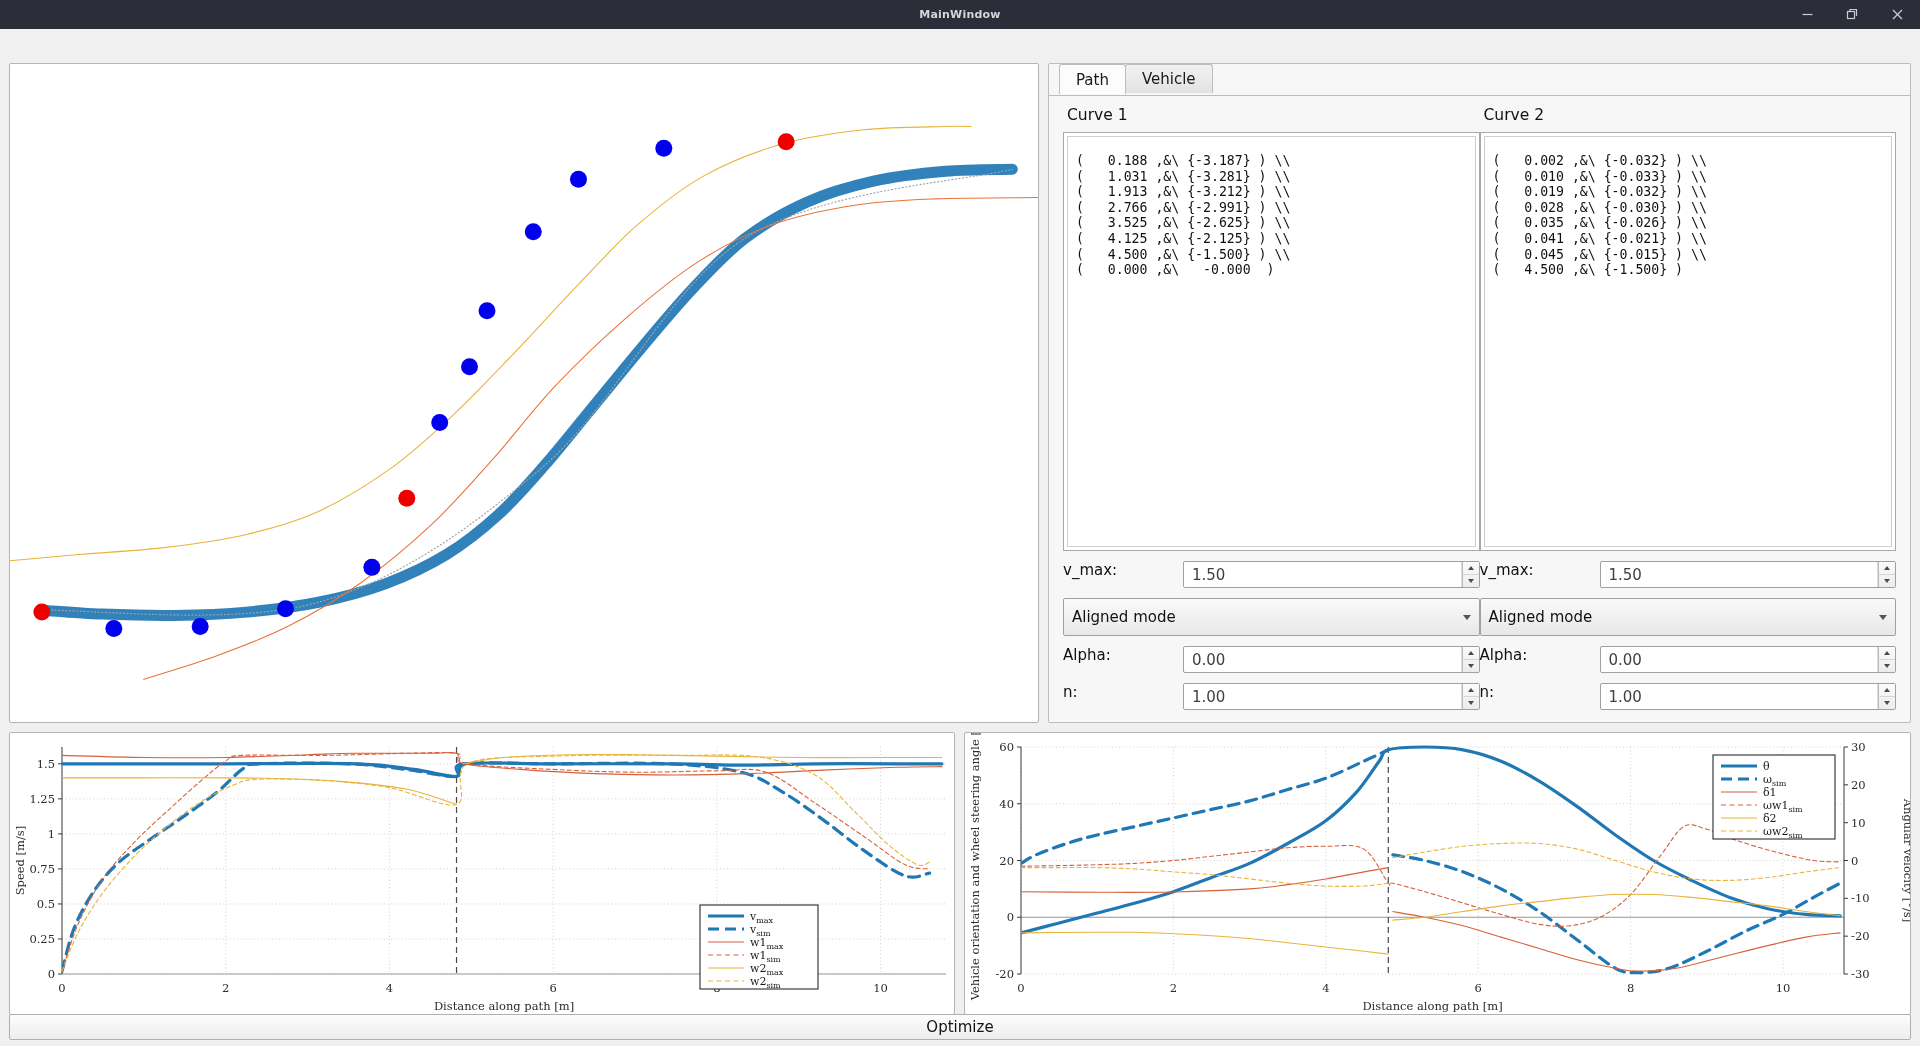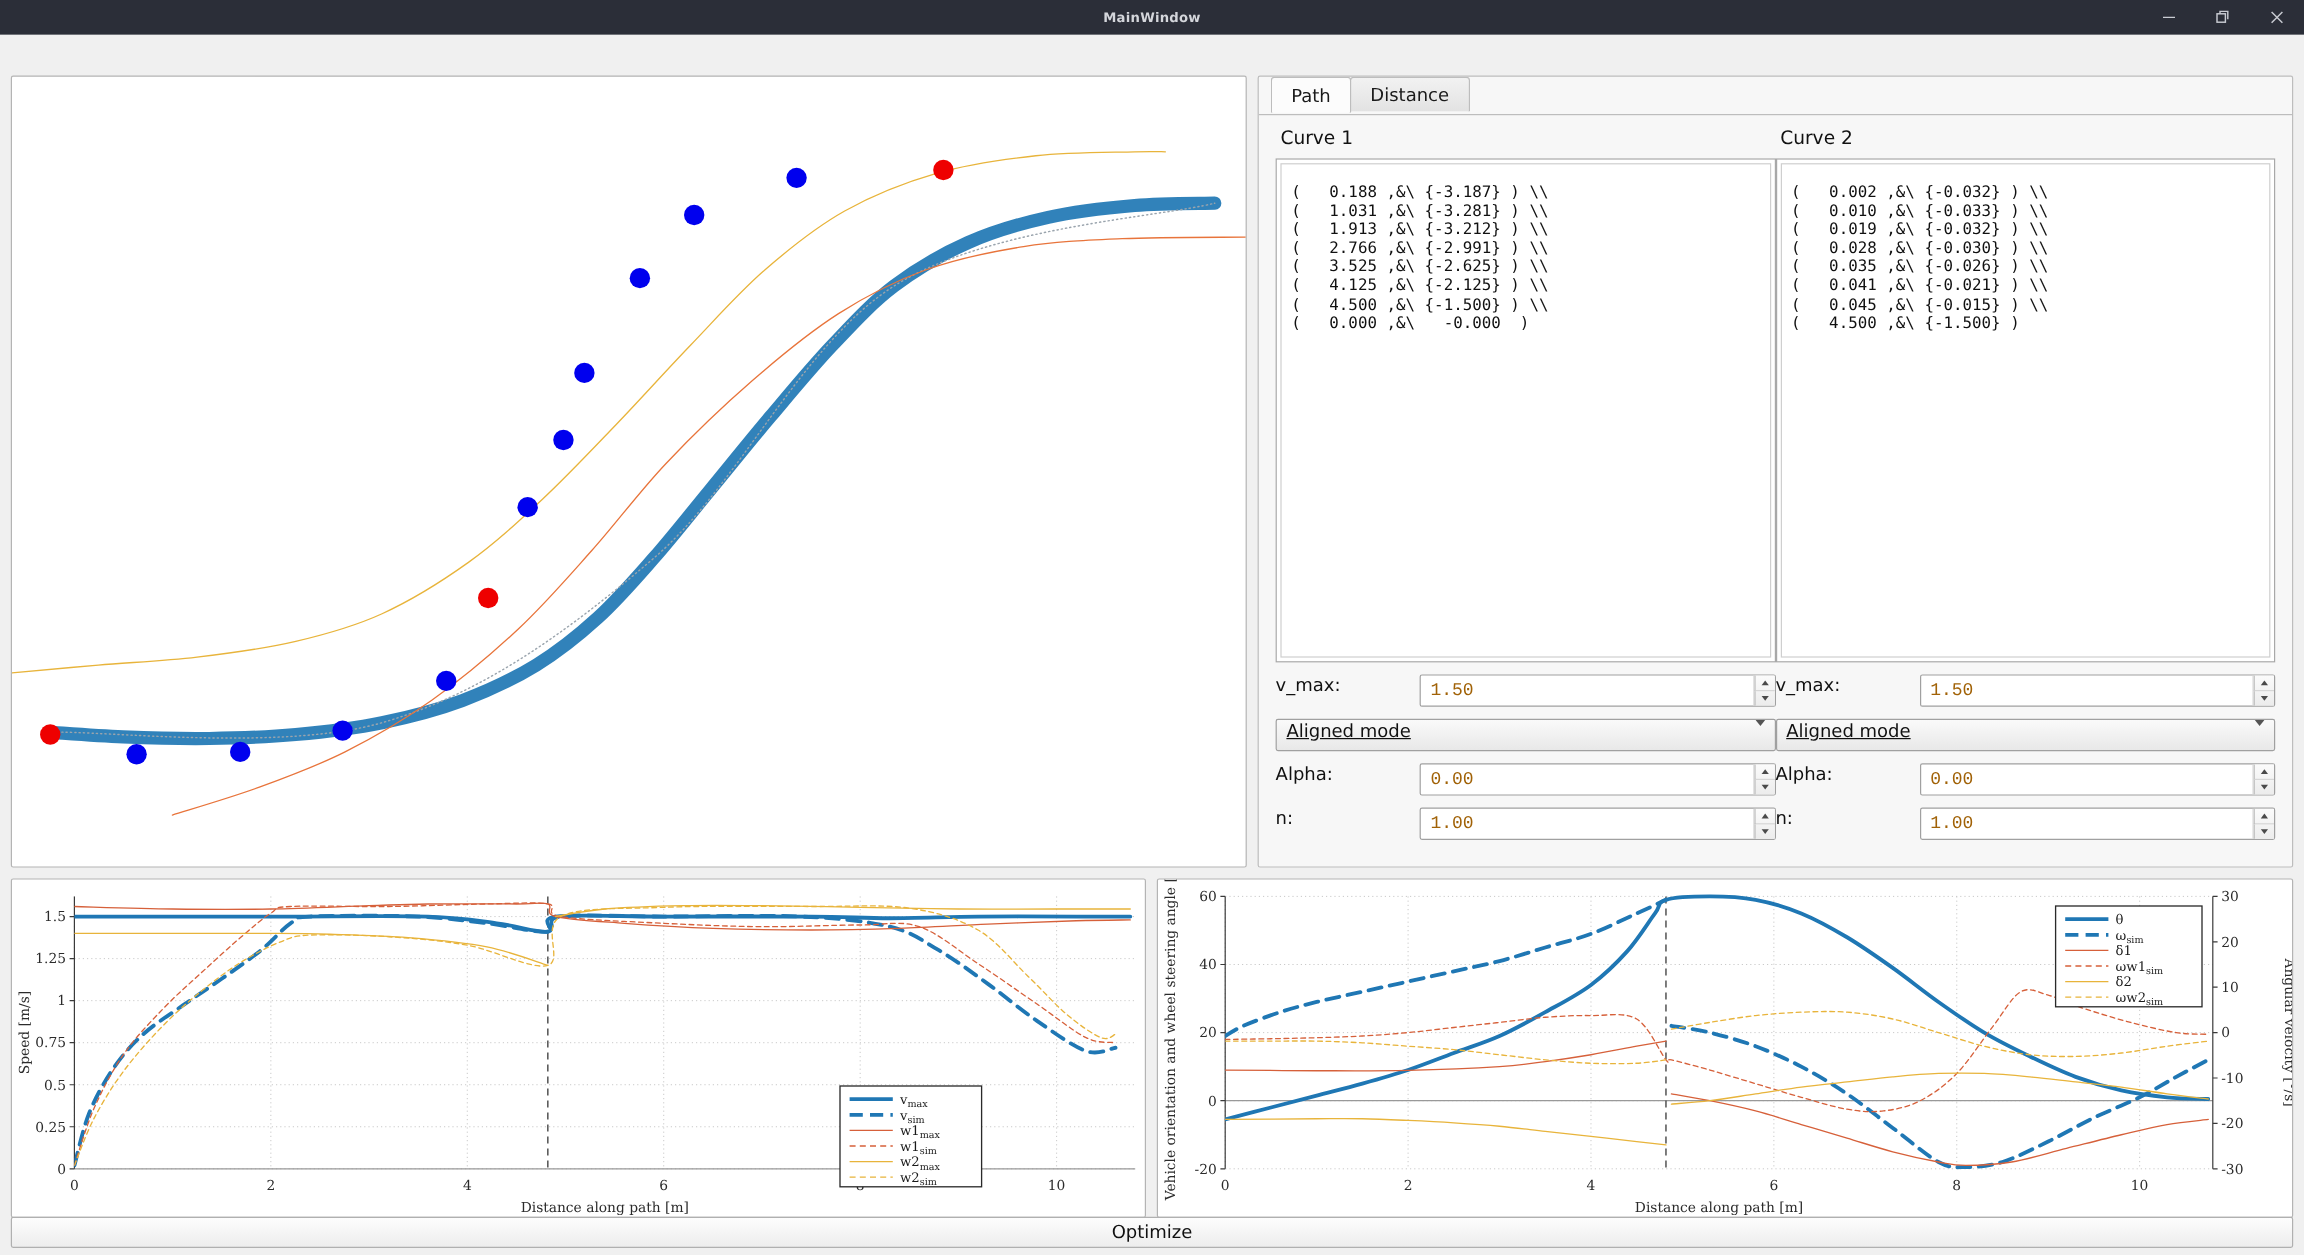--- a/index.html
+++ b/index.html
@@ -119,48 +119,48 @@
   }
   .spin {
     flex: 1; height: 27px;
     display: flex; align-items: stretch;
     border: 1px solid #a0a0a0; border-radius: 2px;
     background: #fff;
     min-width: 0;
   }
   .spin-val {
     flex: 1; display: flex; align-items: center;
-    padding: 0 8px; font-size: 15px; color: #a16207;
+    padding: 0 8px; font-size: 15px; color: #404040;
     border-right: 1px solid #dcdcdc;
-    min-width: 0; overflow: hidden; white-space: nowrap; font-family: Liberation Mono, monospace;
+    min-width: 0; overflow: hidden; white-space: nowrap;
   }
   .spin-arrows {
     width: 17px; flex: none;
     display: flex; flex-direction: column;
     background: linear-gradient(#fbfbfb,#ececec);
   }
   .spin-arrows div {
     flex: 1; display: flex; align-items: center; justify-content: center;
     border-left: 1px solid #bbb;
   }
   .spin-arrows div:first-child { border-bottom: 1px solid #d6d6d6; }
   .arrow-up, .arrow-dn {
     width: 0; height: 0; border-left: 3.5px solid transparent;
     border-right: 3.5px solid transparent;
   }
   .arrow-up { border-bottom: 4px solid #4a4a4a; }
   .arrow-dn { border-top: 4px solid #4a4a4a; }
 
   .combo {
-    width: 100%; height: 27px; margin-top: 10px;
-    display: flex; 
+    width: 100%; height: 38px; margin-top: 10px;
+    display: flex; align-items: center;
     border: 1px solid #a0a0a0; border-radius: 2px;
     background: linear-gradient(#fafafa,#e8e8e8);
     padding: 0 8px;
-    font-size: 15px; color: #111; text-decoration: underline;
+    font-size: 15px; color: #111;
   }
   .combo-caret {
     margin-left: auto;
     width: 0; height: 0;
     border-left: 4.5px solid transparent;
     border-right: 4.5px solid transparent;
     border-top: 5px solid #555;
   }
 
   
@@ -233,21 +233,21 @@
       </svg>
   </div>
 
   <div class="panel" id="controls">
 
     <div id="tabbar">
       <div class="tab active">
         <span>Path</span>
       </div>
       <div class="tab">
-        <span>Distance</span>
+        <span>Vehicle</span>
       </div>
     </div>
 
     <div id="curve-cols">
 
       <div class="curve-col">
         <div class="curve-title">Curve 1</div>
         <div class="coord-box">
           <div class="coord-inner">
             <div class="coord-line">(   0.188 ,&amp;\ {-3.187} ) \\</div>

